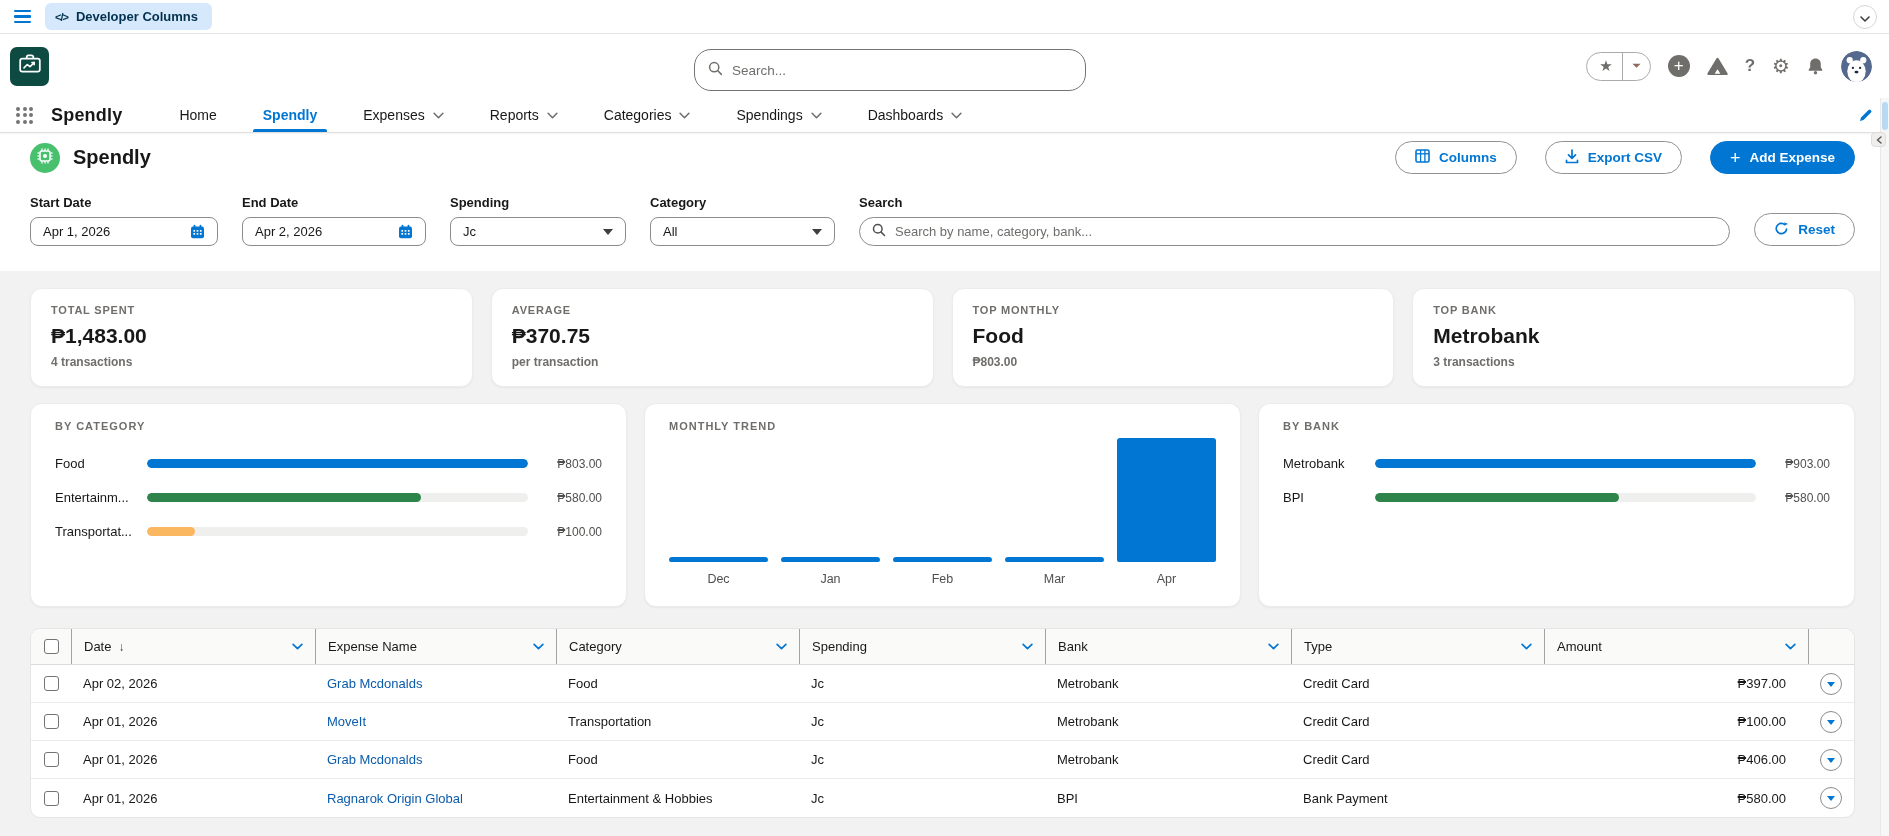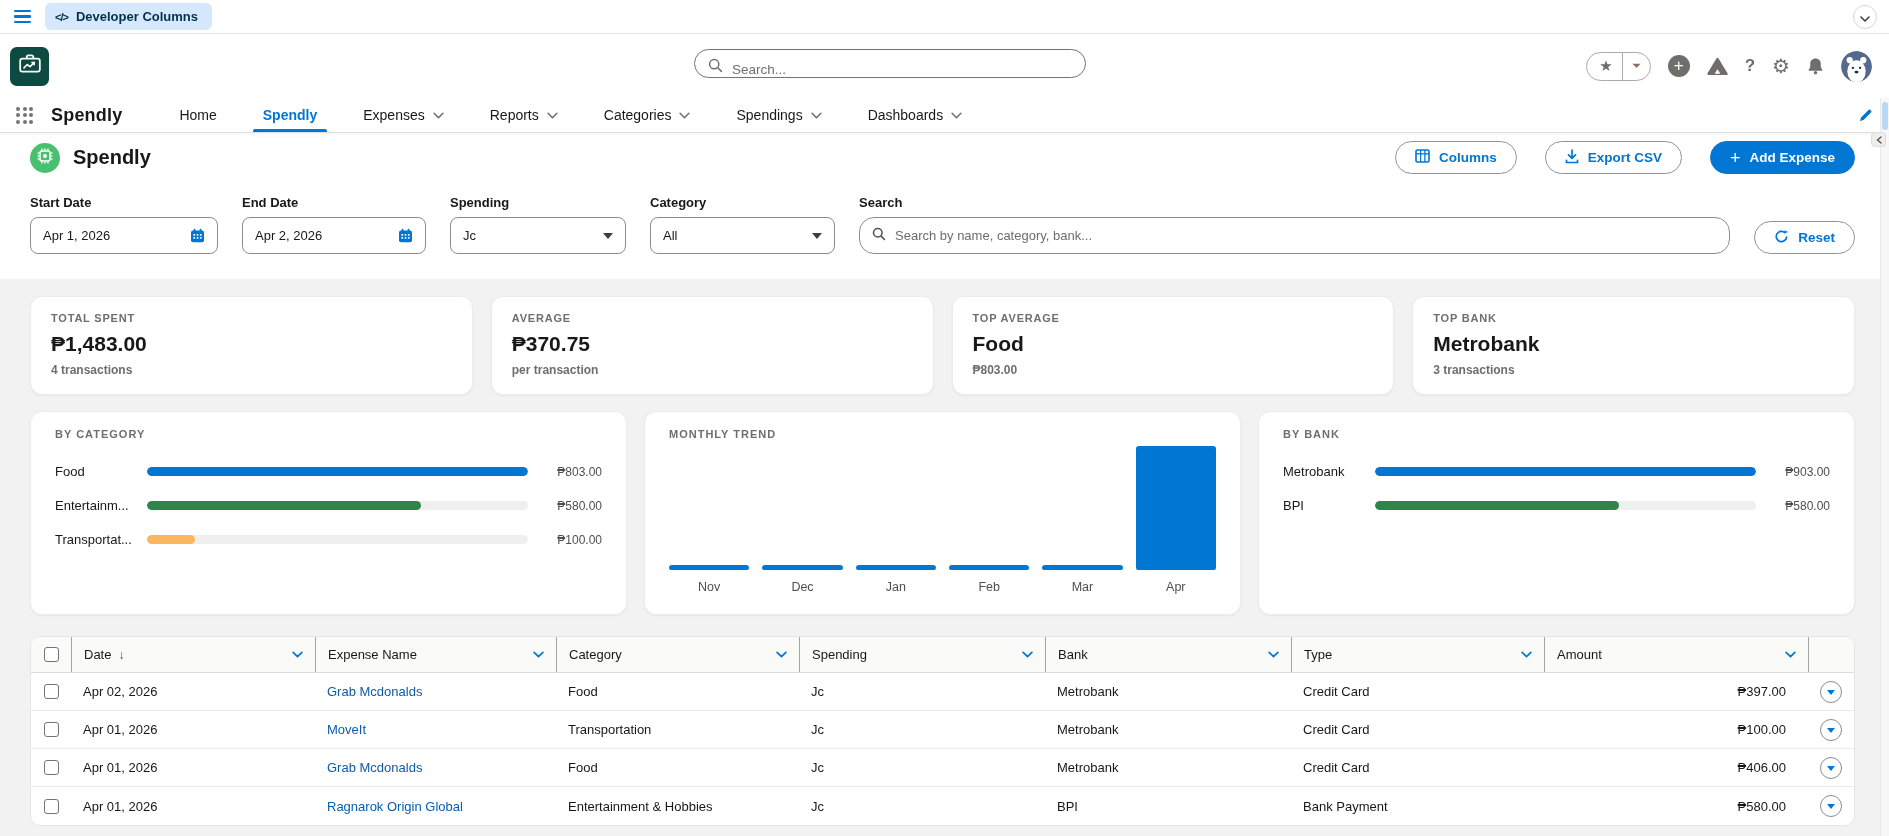--- a/index.html
+++ b/index.html
@@ -19,22 +19,22 @@
                font-size:13px; font-weight:700; padding:0 14px 0 10px; height:27px; border-radius:6px; }
   .code-glyph { font-size:11px; font-weight:700; letter-spacing:-1px; }
   .topbar-right { margin-left:auto; }
   .round-caret { width:24px; height:24px; border-radius:50%; border:1px solid #d8d6d4; background:#fff;
                  display:flex; align-items:center; justify-content:center; cursor:pointer; color:#3e3e3c; }
 
   
   .global-header { height:64px; background:#fff; position:relative; display:flex; align-items:center; padding:0 17px 0 10px; }
   .app-logo { width:39px; height:39px; border-radius:7px; background:#0d4a42;
               display:flex; align-items:center; justify-content:center; }
-  .search-wrap { position:absolute; left:694px; top:15px; width:392px; height:29px; background:#fff;
-                 border:1px solid #747474; border-radius:17px; display:flex; align-items:flex-end; padding:0 13px; gap:9px; }
+  .search-wrap { position:absolute; left:694px; top:15px; width:392px; height:42px; background:#fff;
+                 border:1px solid #747474; border-radius:17px; display:flex; align-items:center; padding:0 13px; gap:9px; }
   .search-wrap input { border:none; outline:none; flex:1; font-size:13.5px; color:#181818; background:transparent;
                        font-family:inherit; }
   .search-wrap input::placeholder { color:#706e6b; }
   .header-icons { margin-left:auto; display:flex; align-items:center; gap:17px; }
   .fav-pill { display:flex; align-items:stretch; border:1px solid #aeaaa8; border-radius:15px; height:29px; overflow:hidden; background:#fff; }
   .fav-star { display:flex; align-items:center; padding:0 9px 0 12px; color:#706e6b; font-size:15px; border-right:1px solid #aeaaa8; cursor:pointer; }
   .fav-caret { display:flex; align-items:center; padding:0 9px; cursor:pointer; color:#8b3a2f; }
   .icon-btn { color:#706e6b; display:flex; align-items:center; justify-content:center; cursor:pointer; }
   .plus-circle { width:22px; height:22px; border-radius:50%; background:#706e6b; color:#fff; font-size:17px;
                  line-height:1; display:flex; align-items:center; justify-content:center; padding-bottom:2px; }
@@ -65,21 +65,21 @@
   .btn { height:33px; border-radius:17px; border:1px solid #929292; background:#fff; color:#0176d3;
          font-size:13.5px; font-weight:700; display:inline-flex; align-items:center; gap:9px; padding:0 19px;
          cursor:pointer; font-family:inherit; }
   .btn.primary { background:#0176d3; border-color:#0176d3; color:#fff; }
   .plus-glyph { font-size:18px; font-weight:400; line-height:1; }
 
   
   .filter-band { background:#fff; display:flex; align-items:flex-end; gap:24px; padding:12px 34px 25px 30px; }
   .field { display:flex; flex-direction:column; gap:7px; }
   .field-label { font-size:13px; font-weight:700; color:#181818; }
-  .control { height:37px; border:1px solid #8c8c8c; border-radius:8px; background:#fff;
+  .control { height:29px; border:1px solid #8c8c8c; border-radius:8px; background:#fff;
              display:flex; align-items:center; padding:0 12px; font-size:13px; color:#181818; cursor:pointer; }
   .w-start { width:188px; } .w-end { width:184px; } .w-spending { width:176px; } .w-category { width:185px; }
   .field-search { flex:1; }
   .control.search-big { border-radius:15px; cursor:text; gap:9px; }
   .control.search-big input { border:none; outline:none; flex:1; font-size:13px; background:transparent; font-family:inherit; }
   .control.search-big input::placeholder { color:#706e6b; }
   .caret-solid { width:0; height:0; border-left:5px solid transparent; border-right:5px solid transparent;
                  border-top:6px solid #3e3e3c; margin-left:auto; }
   .ctl-icon-right { margin-left:auto; display:flex; }
 
@@ -426,21 +426,21 @@
         <div class="stat-label">TOTAL SPENT</div>
         <div class="stat-value">₱1,483.00</div>
         <div class="stat-sub">4 transactions</div>
       </div>
       <div class="stat-card">
         <div class="stat-label">AVERAGE</div>
         <div class="stat-value">₱370.75</div>
         <div class="stat-sub">per transaction</div>
       </div>
       <div class="stat-card">
-        <div class="stat-label">TOP AVERAGE</div>
+        <div class="stat-label">TOP MONTHLY</div>
         <div class="stat-value">Food</div>
         <div class="stat-sub">₱803.00</div>
       </div>
       <div class="stat-card">
         <div class="stat-label">TOP BANK</div>
         <div class="stat-value">Metrobank</div>
         <div class="stat-sub">3 transactions</div>
       </div>
     </div>
 
@@ -469,26 +469,20 @@
                 <div class="hbar-fill" style="width: 12.5%; background: rgb(250, 183, 95);"></div>
               </div>
             <span class="hbar-value">₱100.00</span>
           </div>
         </div>
       </div>
 
       <div class="panel">
         <div class="panel-title">MONTHLY TREND</div>
         <div class="vchart">
-          <div class="vcol">
-            <div class="vbar-area">
-                <div class="vbar" style="height: 0%;"></div>
-              </div>
-            <div class="vlabel">Nov</div>
-          </div>
           <div class="vcol">
             <div class="vbar-area">
                 <div class="vbar" style="height: 0%;"></div>
               </div>
             <div class="vlabel">Dec</div>
           </div>
           <div class="vcol">
             <div class="vbar-area">
                 <div class="vbar" style="height: 0%;"></div>
               </div>

